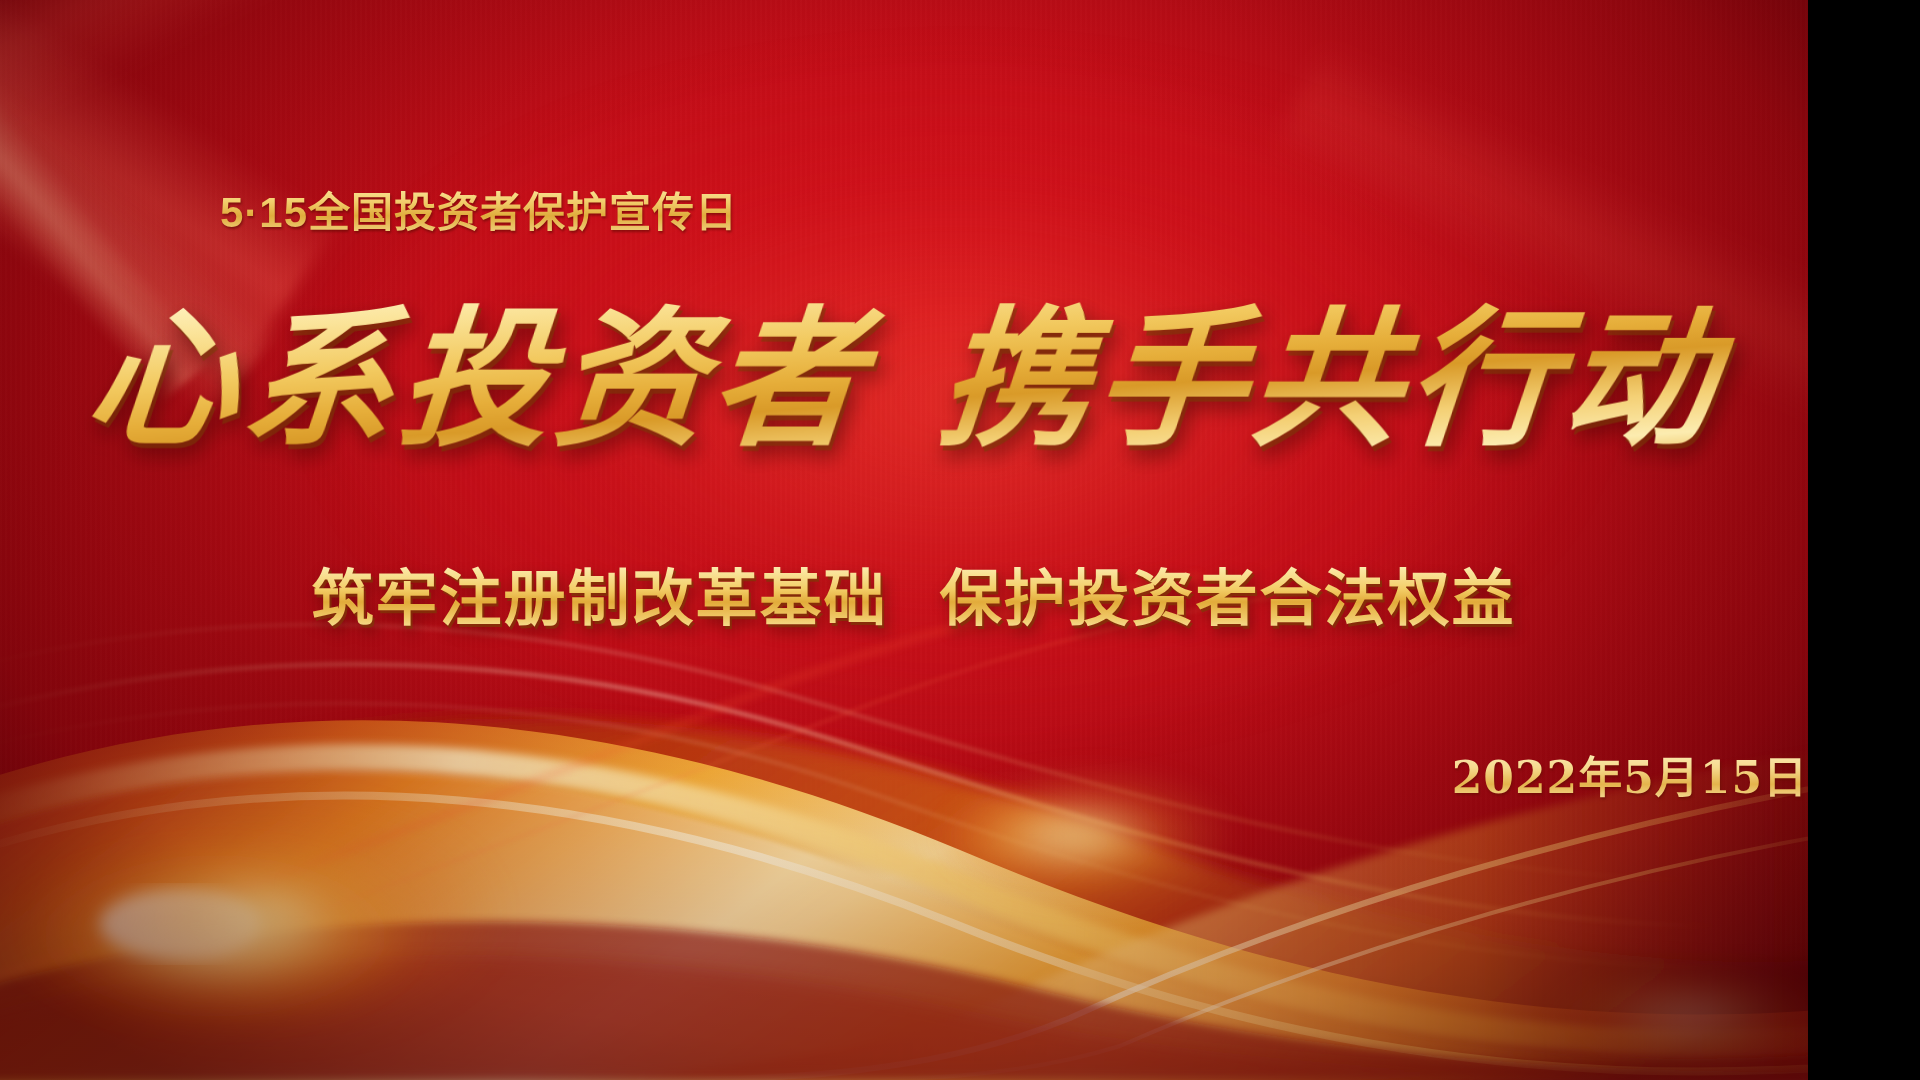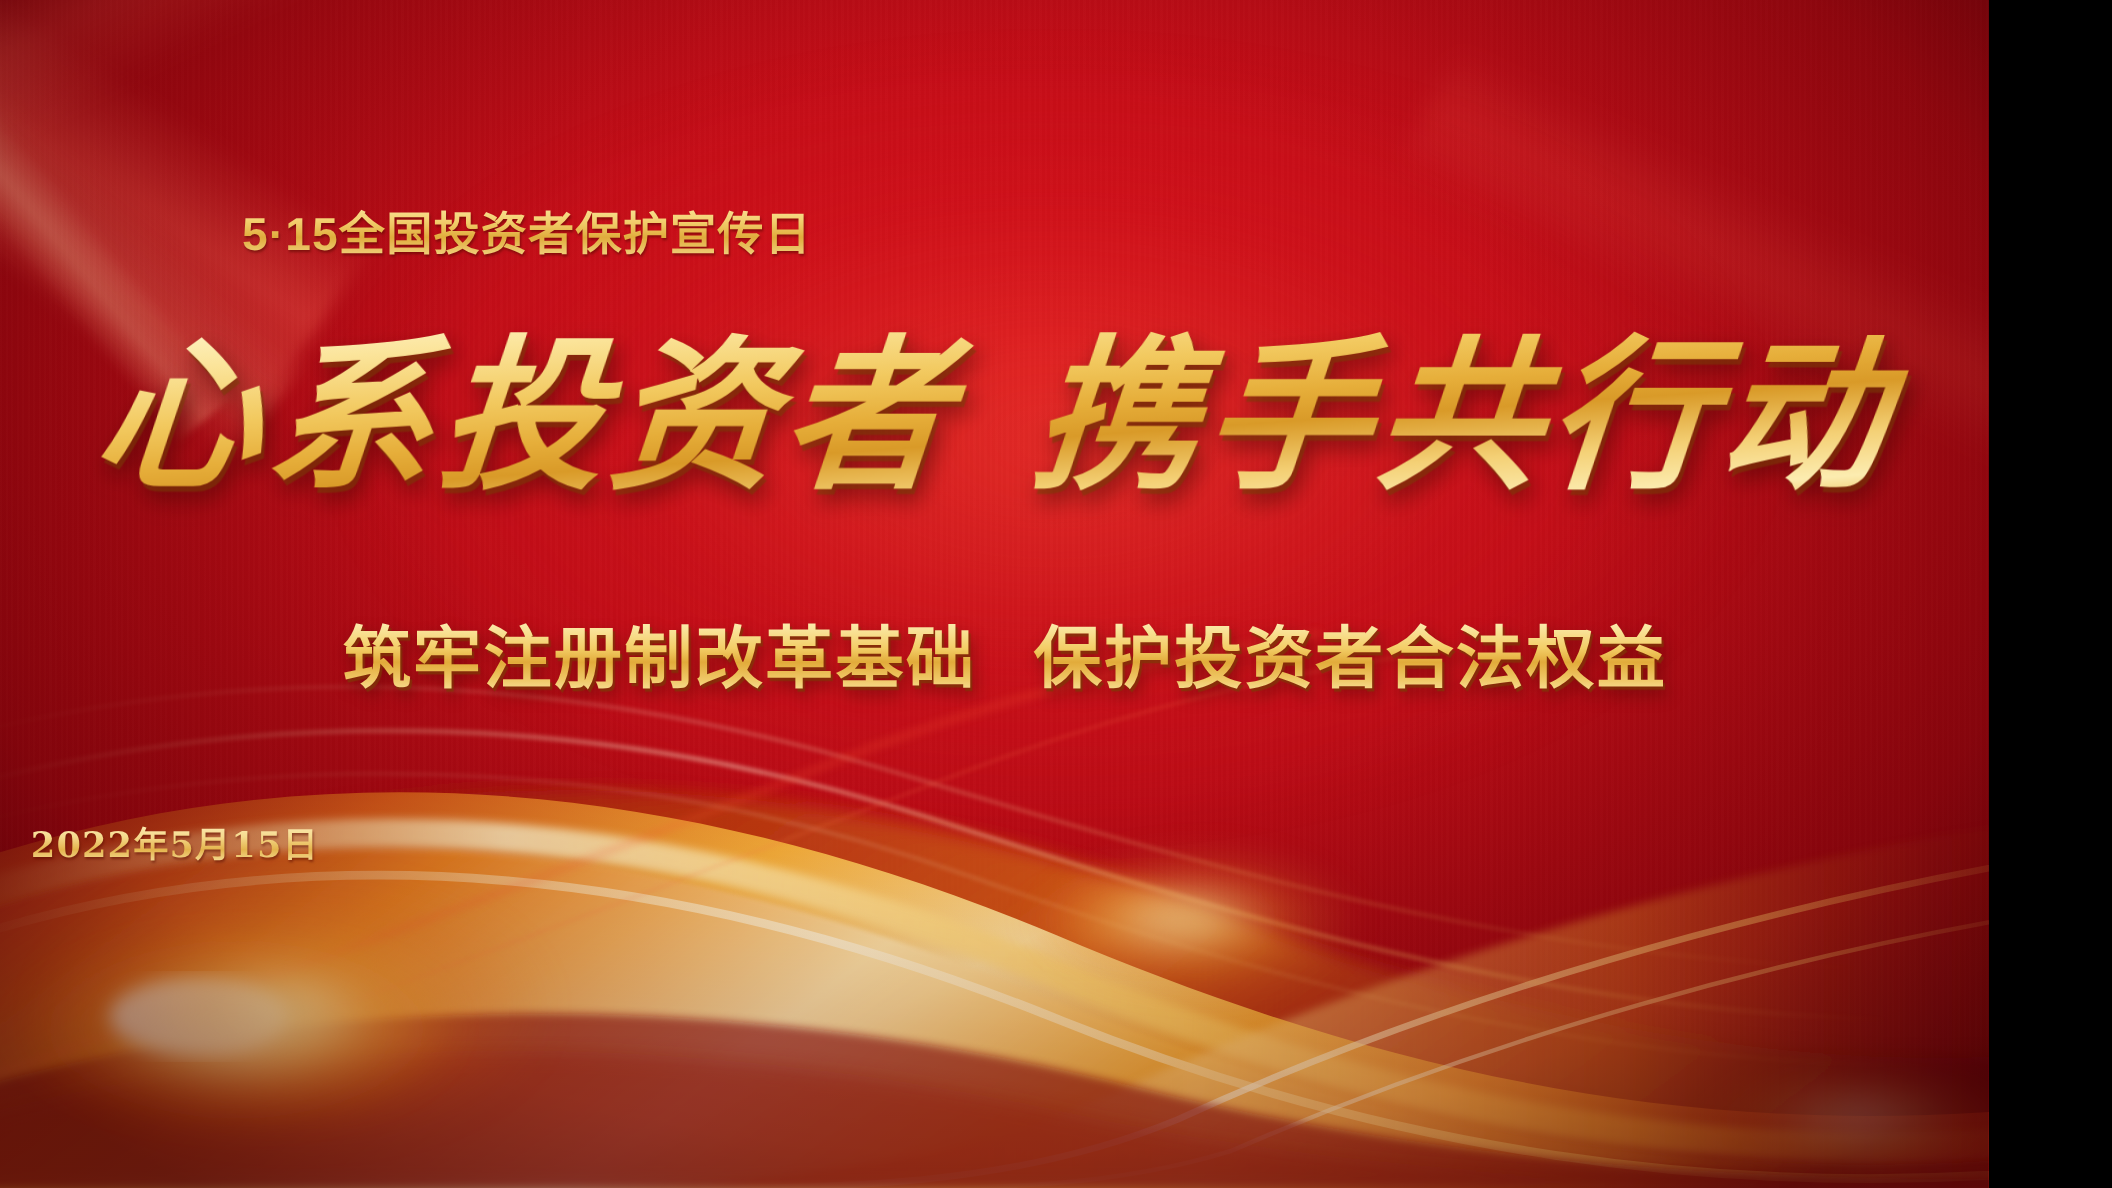--- a/index.html
+++ b/index.html
@@ -215,33 +215,32 @@
       drop-shadow(2px 3px 0px rgba(125,58,6,0.70))
       drop-shadow(3px 6px 7px rgba(80,6,2,0.45));
     margin-left: 19px;
   }
   .subtitle .gap { display: inline-block; width: 52px; }
 
   .event-date {
     position: absolute;
     left: 0; right: 0;
     top: 742px;
-    text-align: left;
+    text-align: right;
     white-space: nowrap;
     font-family: "DejaVu Serif", "Liberation Serif", serif;
-    font-size: 32px;
+    font-size: 44px;
     font-weight: 700;
     letter-spacing: 1px;
     color: #f6d98c;
     background: linear-gradient(180deg, #fff4cb 0%, #f6da8e 40%, #e4b44c 66%, #fbeab2 100%);
     -webkit-background-clip: text;
     background-clip: text;
     -webkit-text-fill-color: transparent;
     filter: drop-shadow(1px 2px 1px rgba(95,14,0,0.55));
-    padding-left: 28px;
   }
 </style>
 </head>
 <body>
 
 <div id="poster">
 
   <div class="bg-bloom"></div>
   <div class="ray ray-a"></div>
   <div class="ray ray-b"></div>

